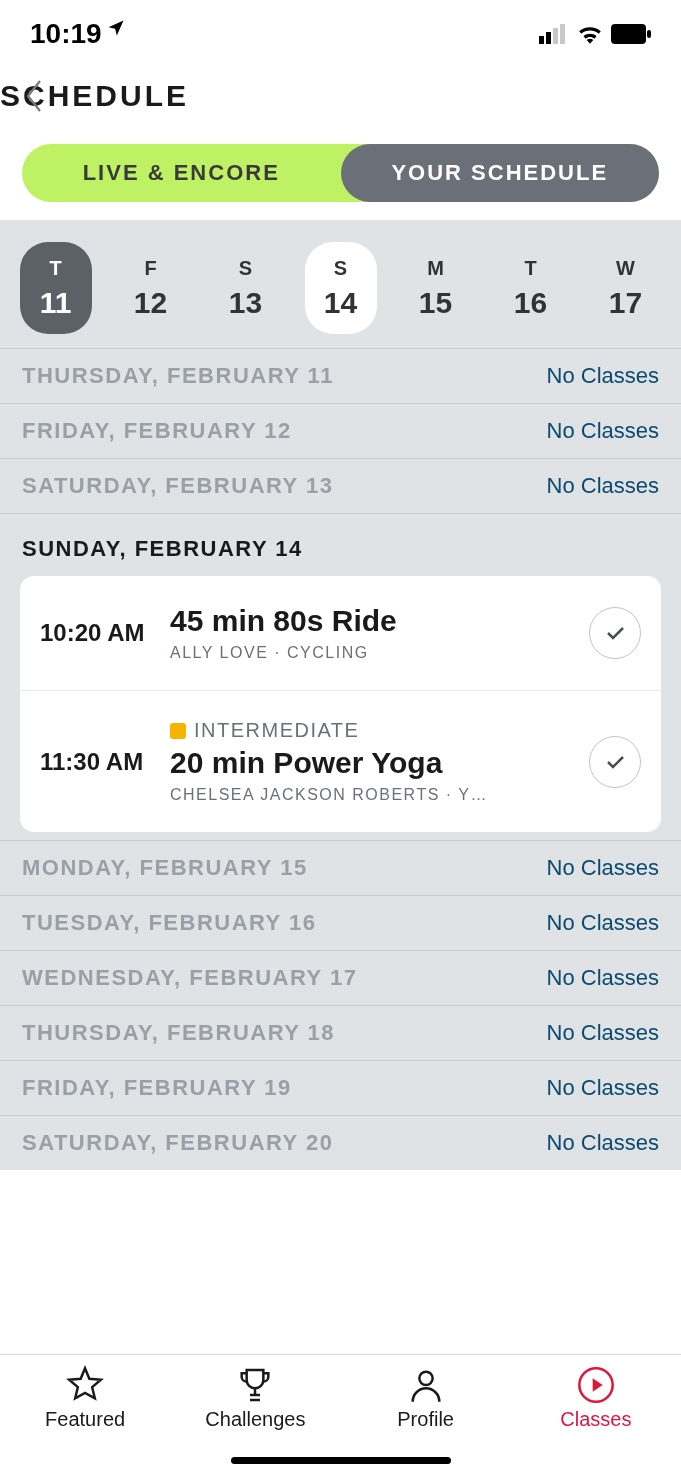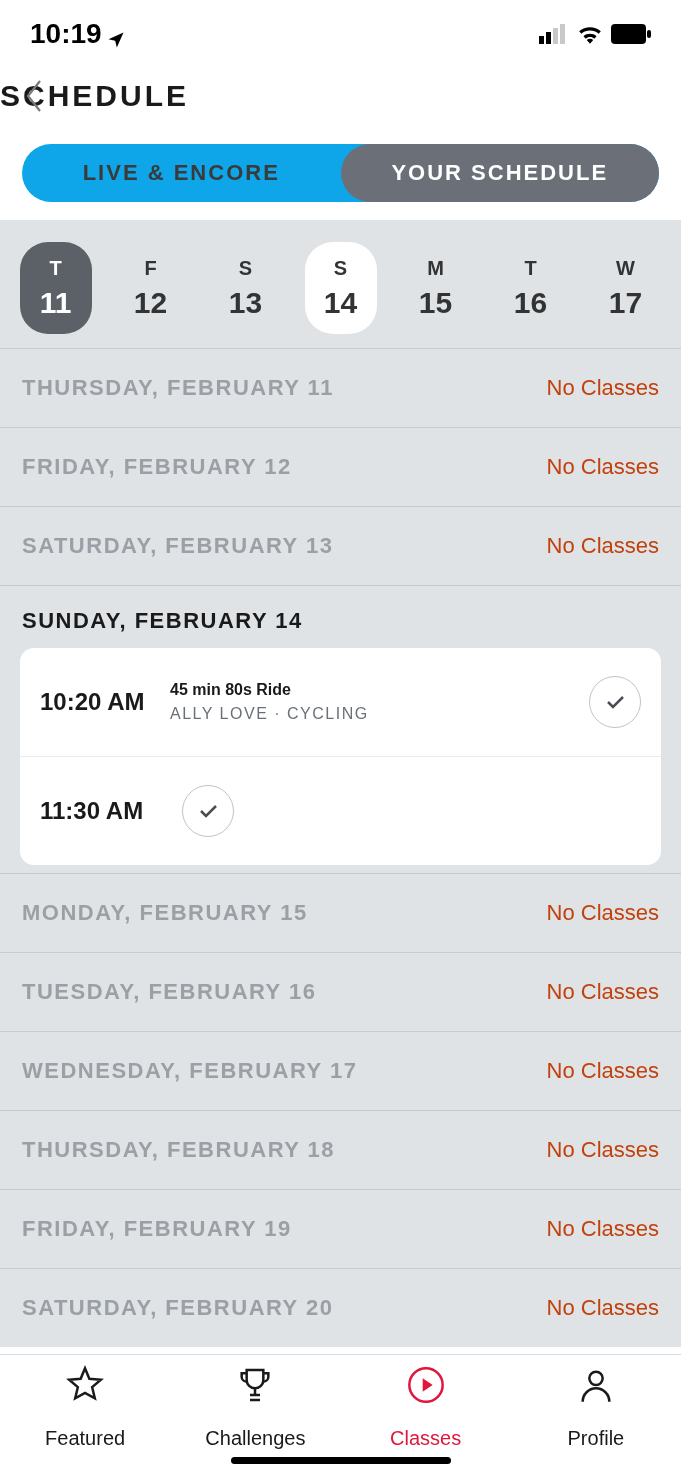--- a/index.html
+++ b/index.html
@@ -1,61 +1,61 @@
 <!DOCTYPE html>
 <html><head>
 <meta charset="utf-8">
 <style>
 * { margin: 0; padding: 0; box-sizing: border-box; -webkit-font-smoothing: antialiased; }
 body { font-family: -apple-system, BlinkMacSystemFont, "Segoe UI", Helvetica, Arial, sans-serif; width: 681px; height: 1474px; background: #fff; overflow: hidden; position: relative; }
 
 .status-bar { display: flex; justify-content: space-between; align-items: center; padding: 16px 30px 8px; height: 60px; }
-.status-time { font-size: 28px; font-weight: 700; display: flex; align-items: flex-end; gap: 4px; }
+.status-time { font-size: 28px; font-weight: 700; display: flex; align-items: flex-start; gap: 4px; }
 .status-icons { display: flex; align-items: center; gap: 8px; }
 
 .header { position: relative; display: flex; align-items: center; justify-content: flex-start; height: 72px; }
 .back-btn { position: absolute; left: 24px; top: 50%; transform: translateY(-50%); }
 .title { font-size: 30px; font-weight: 700; letter-spacing: 3px; color: #1a1a1a; }
 
 .seg-wrap { padding: 12px 22px 18px; }
-.seg { display: flex; background: #0ea5e9; border-radius: 999px; height: 58px; }
+.seg { display: flex; background: #bef264; border-radius: 999px; height: 58px; }
 .seg-item { flex: 1; display: flex; align-items: center; justify-content: center; font-size: 22px; font-weight: 700; letter-spacing: 2px; color: #3a3a3a; border-radius: 999px; }
 .seg-item.active { background: #6b7078; color: #fff; }
 
 .content { background: #dfe3e6; }
 
 .date-row { display: flex; padding: 22px 8px 14px; }
 .date-cell { flex: 1; display: flex; flex-direction: column; align-items: center; justify-content: center; gap: 8px; }
 .date-pill { width: 72px; height: 92px; border-radius: 28px; display: flex; flex-direction: column; align-items: center; justify-content: center; gap: 6px; }
 .date-pill.selected { background: #5c6168; color: #fff; }
 .date-pill.highlight { background: #fff; }
 .date-dow { font-size: 20px; font-weight: 700; color: #333; }
 .date-num { font-size: 30px; font-weight: 600; color: #333; }
 .date-pill.selected .date-dow, .date-pill.selected .date-num { color: #fff; }
 
-.day-row { display: flex; justify-content: space-between; align-items: center; padding: 26px 22px; border-top: 1px solid #c8ccd0; }
+.day-row { display: flex; justify-content: space-between; align-items: center; padding: 14px 22px; border-top: 1px solid #c8ccd0; }
 .day-row:first-of-type { border-top: 1px solid #c8ccd0; }
 .day-label { font-size: 22px; font-weight: 600; letter-spacing: 1.5px; color: #9aa0a6; }
-.day-status { font-size: 22px; color: #c2410c; }
+.day-status { font-size: 22px; color: #0c4a6e; }
 .day-label.active { color: #1a1a1a; font-weight: 700; }
 
 .card-wrap { padding: 0 20px; }
 .card { background: #fff; border-radius: 14px; overflow: hidden; margin: 4px 0 8px; }
 .class-row { display: flex; align-items: center; padding: 28px 20px; border-top: 1px solid #e8eaed; }
 .class-row:first-child { border-top: none; }
 .class-time { width: 130px; font-size: 24px; font-weight: 700; color: #1a1a1a; }
 .class-info { flex: 1; min-width: 0; }
 .class-level { display: flex; align-items: center; gap: 8px; font-size: 20px; letter-spacing: 1.5px; color: #6b7078; margin-bottom: 4px; }
 .level-dot { width: 16px; height: 16px; background: #f4b400; border-radius: 3px; }
-.class-title { font-size: 16px; font-weight: 600; color: #1a1a1a; margin-bottom: 6px; }
+.class-title { font-size: 30px; font-weight: 600; color: #1a1a1a; margin-bottom: 6px; }
 .class-meta { font-size: 16px; letter-spacing: 1.5px; color: #6b7078; white-space: nowrap; overflow: hidden; text-overflow: ellipsis; }
 .check-btn { width: 52px; height: 52px; border: 1.5px solid #c0c4c9; border-radius: 50%; display: flex; align-items: center; justify-content: center; flex-shrink: 0; margin-left: 12px; }
 
 .tabbar { position: absolute; bottom: 0; left: 0; right: 0; background: #fff; border-top: 1px solid #d8dcdf; display: flex; height: 120px; padding-top: 10px; }
-.tab { flex: 1; display: flex; flex-direction: column; align-items: center; gap: 22px; }
+.tab { flex: 1; display: flex; flex-direction: column; align-items: center; gap: 3px; }
 .tab-label { font-size: 20px; color: #1a1a1a; }
 .tab.active .tab-label { color: #e0163d; }
 .tab.active svg { stroke: #e0163d; }
 
 .home-ind { position: absolute; bottom: 10px; left: 50%; transform: translateX(-50%); width: 220px; height: 7px; background: #000; border-radius: 4px; }
 
 svg { display: block; }
 </style>
 </head>
 <body>
@@ -175,20 +175,28 @@
             <div class="class-meta">ALLY LOVE   ·   CYCLING</div>
           </div>
           <div class="check-btn">
             <svg width="24" height="24" viewBox="0 0 24 24" fill="none" stroke="#4a4e54" stroke-width="2.5">
               <path d="M5 12l5 5L20 7"></path>
             </svg>
           </div>
         </div>
         <div class="class-row">
           <div class="class-time">11:30 AM</div>
+          <div class="class-info">
+            <div class="class-level">
+              <span class="level-dot"></span>
+              <span>INTERMEDIATE</span>
+            </div>
+            <div class="class-title">20 min Power Yoga</div>
+            <div class="class-meta">CHELSEA JACKSON ROBERTS   ·   Y…</div>
+          </div>
           <div class="check-btn">
             <svg width="24" height="24" viewBox="0 0 24 24" fill="none" stroke="#4a4e54" stroke-width="2.5">
               <path d="M5 12l5 5L20 7"></path>
             </svg>
           </div>
         </div>
       </div>
   </div>
 
   <div id="days-after">
@@ -227,29 +235,29 @@
       </svg>
     <div class="tab-label">Featured</div>
   </div>
   <div class="tab">
     <svg width="40" height="40" viewBox="0 0 24 24" fill="none" stroke="#1a1a1a" stroke-width="1.5">
         <path d="M7 3h10v6a5 5 0 01-10 0V3z"></path>
         <path d="M7 5H4v2a3 3 0 003 3M17 5h3v2a3 3 0 01-3 3M12 14v4M9 21h6M9 18h6"></path>
       </svg>
     <div class="tab-label">Challenges</div>
   </div>
+  <div class="tab">
+    <svg width="40" height="40" viewBox="0 0 24 24" fill="none" stroke="#1a1a1a" stroke-width="1.5">
+        <circle cx="12" cy="8" r="4"></circle>
+        <path d="M4 22c0-4.4 3.6-8 8-8s8 3.6 8 8"></path>
+      </svg>
+    <div class="tab-label">Profile</div>
+  </div>
   <div class="tab active">
     <svg width="40" height="40" viewBox="0 0 24 24" fill="none" stroke="#e0163d" stroke-width="1.5">
         <circle cx="12" cy="12" r="10"></circle>
         <path d="M10 8l6 4-6 4V8z" fill="#e0163d" stroke="none"></path>
       </svg>
     <div class="tab-label">Classes</div>
   </div>
-  <div class="tab">
-    <svg width="40" height="40" viewBox="0 0 24 24" fill="none" stroke="#1a1a1a" stroke-width="1.5">
-        <circle cx="12" cy="8" r="4"></circle>
-        <path d="M4 22c0-4.4 3.6-8 8-8s8 3.6 8 8"></path>
-      </svg>
-    <div class="tab-label">Profile</div>
-  </div>
 </div>
 
 <div class="home-ind"></div>
 
 </body></html>

